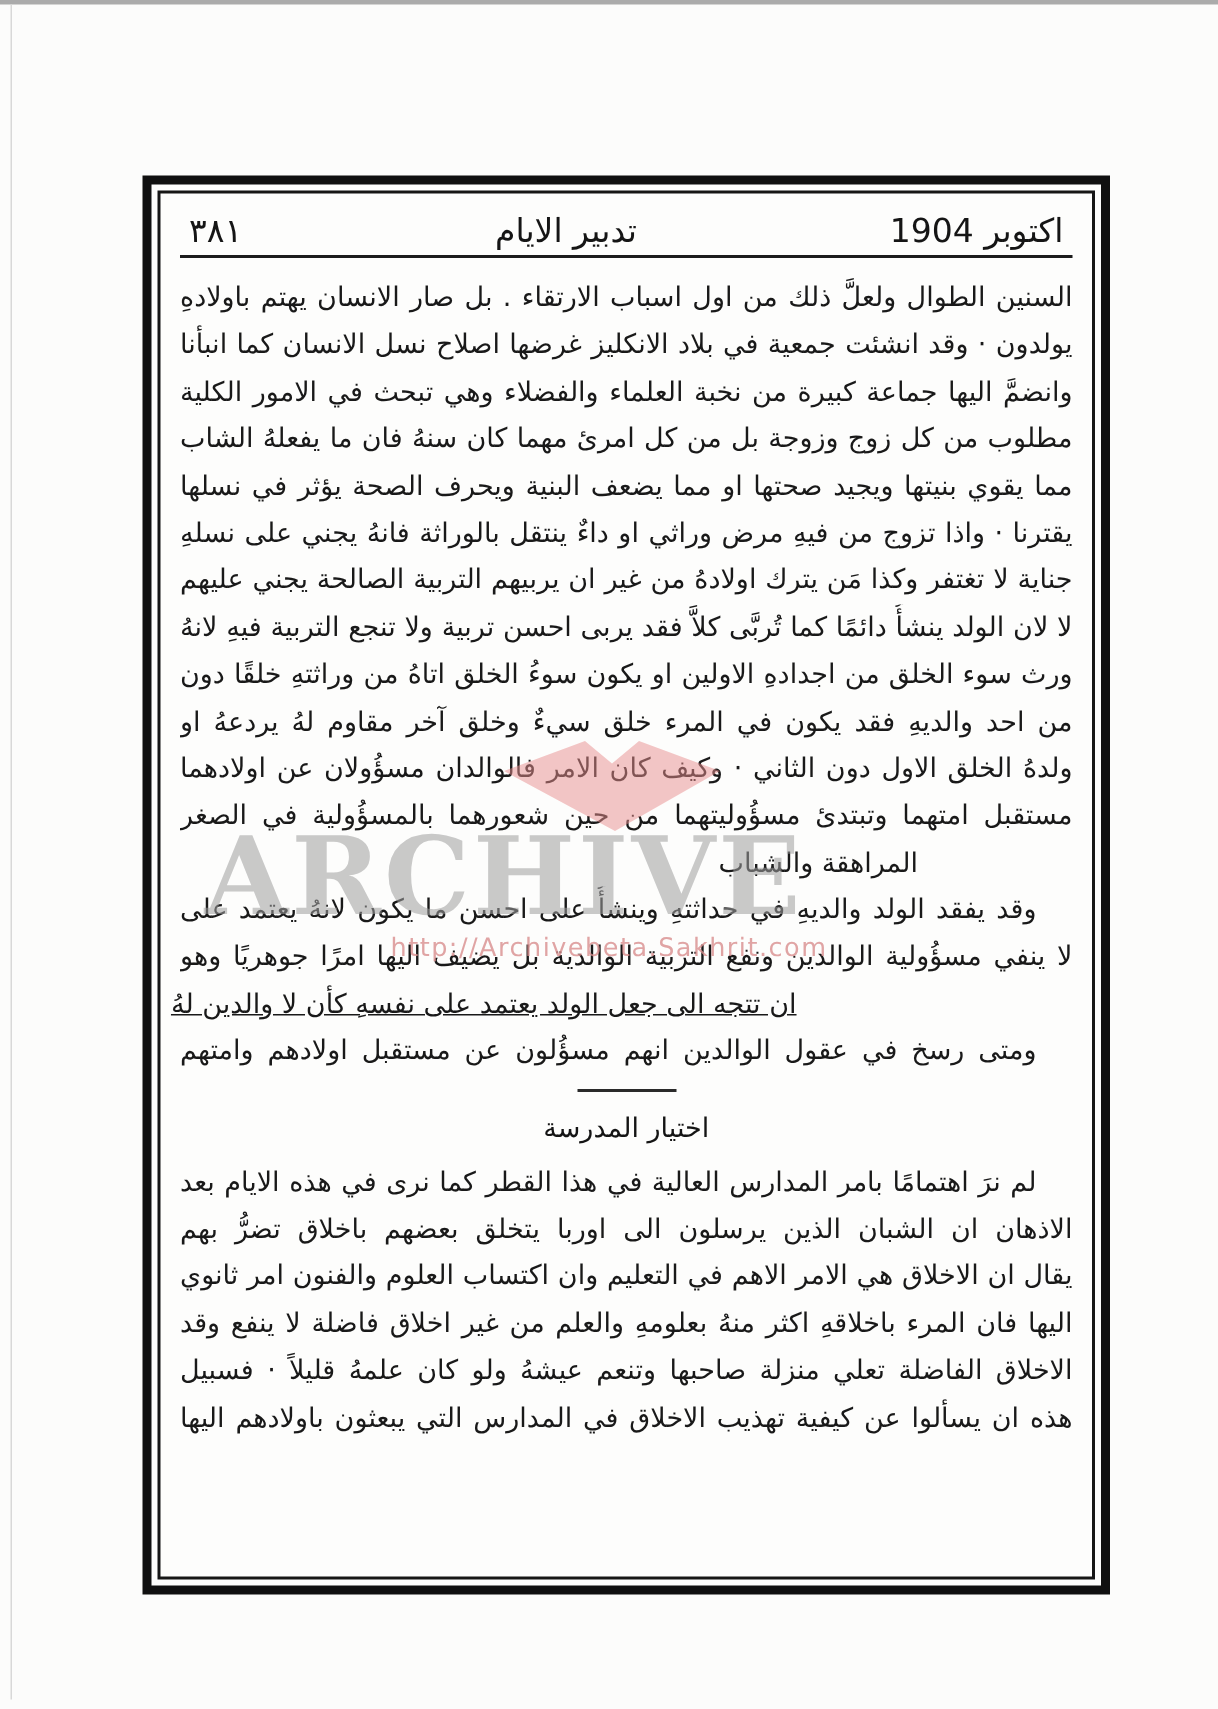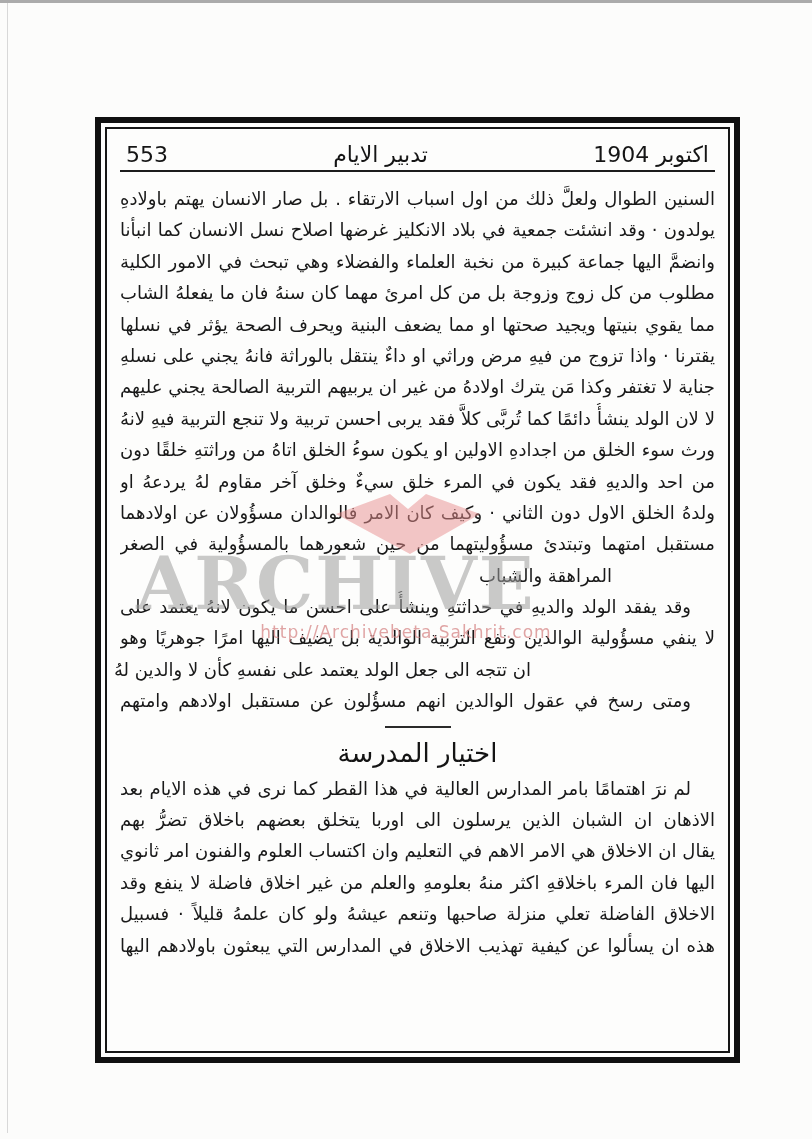--- a/index.html
+++ b/index.html
@@ -35,30 +35,30 @@
   .page-header .hdr-center{letter-spacing:0;}
 
   
   .body-text{padding-top:11px;color:#191919;font-size:18px;}
   .line{
     height:31.4px;line-height:31.4px;overflow:hidden;
     text-align:justify;text-align-last:justify;
   }
   .para.indent .line:first-child{padding-right:24px;}
   .line.align-center{text-align:center;text-align-last:center;}
-  .line.align-center-left{text-align:center;text-align-last:center;transform:translateX(-95px);}
+  .line.align-center-left{text-align:center;text-align-last:center;transform:translateX(-95px);text-decoration:underline;}
   .line.align-center-right{text-align:center;text-align-last:center;transform:translateX(128px);}
 
   .section-divider{
     width:66px;height:2px;background:#2a2a2a;
     margin:9px auto 5px auto;
   }
   .section-heading{
     text-align:left;text-align-last:center;
-    font-size:26px;height:40px;line-height:40px;color:#141414;
+    font-size:18px;height:40px;line-height:40px;color:#141414;
   }
 
   
   .watermark{position:absolute;left:0;top:0;width:812px;height:1139px;pointer-events:none;}
   .archive-logo{position:absolute;left:334px;top:492px;width:148px;height:64px;opacity:.5;}
   .archive-title{
     position:absolute;left:0;top:544px;width:672px;
     text-align:center;
     font-family:"DejaVu Serif",serif;font-weight:bold;
     font-size:72px;line-height:80px;letter-spacing:2px;
@@ -76,21 +76,21 @@
 
 <div class="scan-edge-top"></div>
 <div class="scan-edge-left"></div>
 
 <div class="page-frame">
   <div class="frame-inner">
 
     <div class="page-header">
       <span class="hdr hdr-right">اكتوبر 1904</span>
       <span class="hdr hdr-center">تدبير الايام</span>
-      <span class="hdr hdr-left">553</span>
+      <span class="hdr hdr-left">٣٨١</span>
     </div>
 
     <div class="body-text">
         <div class="para">
           <div class="line align-justify">السنين الطوال ولعلَّ ذلك من اول اسباب الارتقاء . بل صار الانسان يهتم باولادهِ قبلما</div>
           <div class="line align-justify">يولدون · وقد انشئت جمعية في بلاد الانكليز غرضها اصلاح نسل الانسان كما انبأنا غير مرة</div>
           <div class="line align-justify">وانضمَّ اليها جماعة كبيرة من نخبة العلماء والفضلاء وهي تبحث في الامور الكلية ولكن عملها</div>
           <div class="line align-justify">مطلوب من كل زوج وزوجة بل من كل امرئ مهما كان سنهُ فان ما يفعلهُ الشاب والشابة</div>
           <div class="line align-justify">مما يقوي بنيتها ويجيد صحتها او مما يضعف البنية ويحرف الصحة يؤثر في نسلها بعد ان</div>
           <div class="line align-justify">يقترنا · واذا تزوج من فيهِ مرض وراثي او داءٌ ينتقل بالوراثة فانهُ يجني على نسلهِ وعلى بلادهِ</div>

